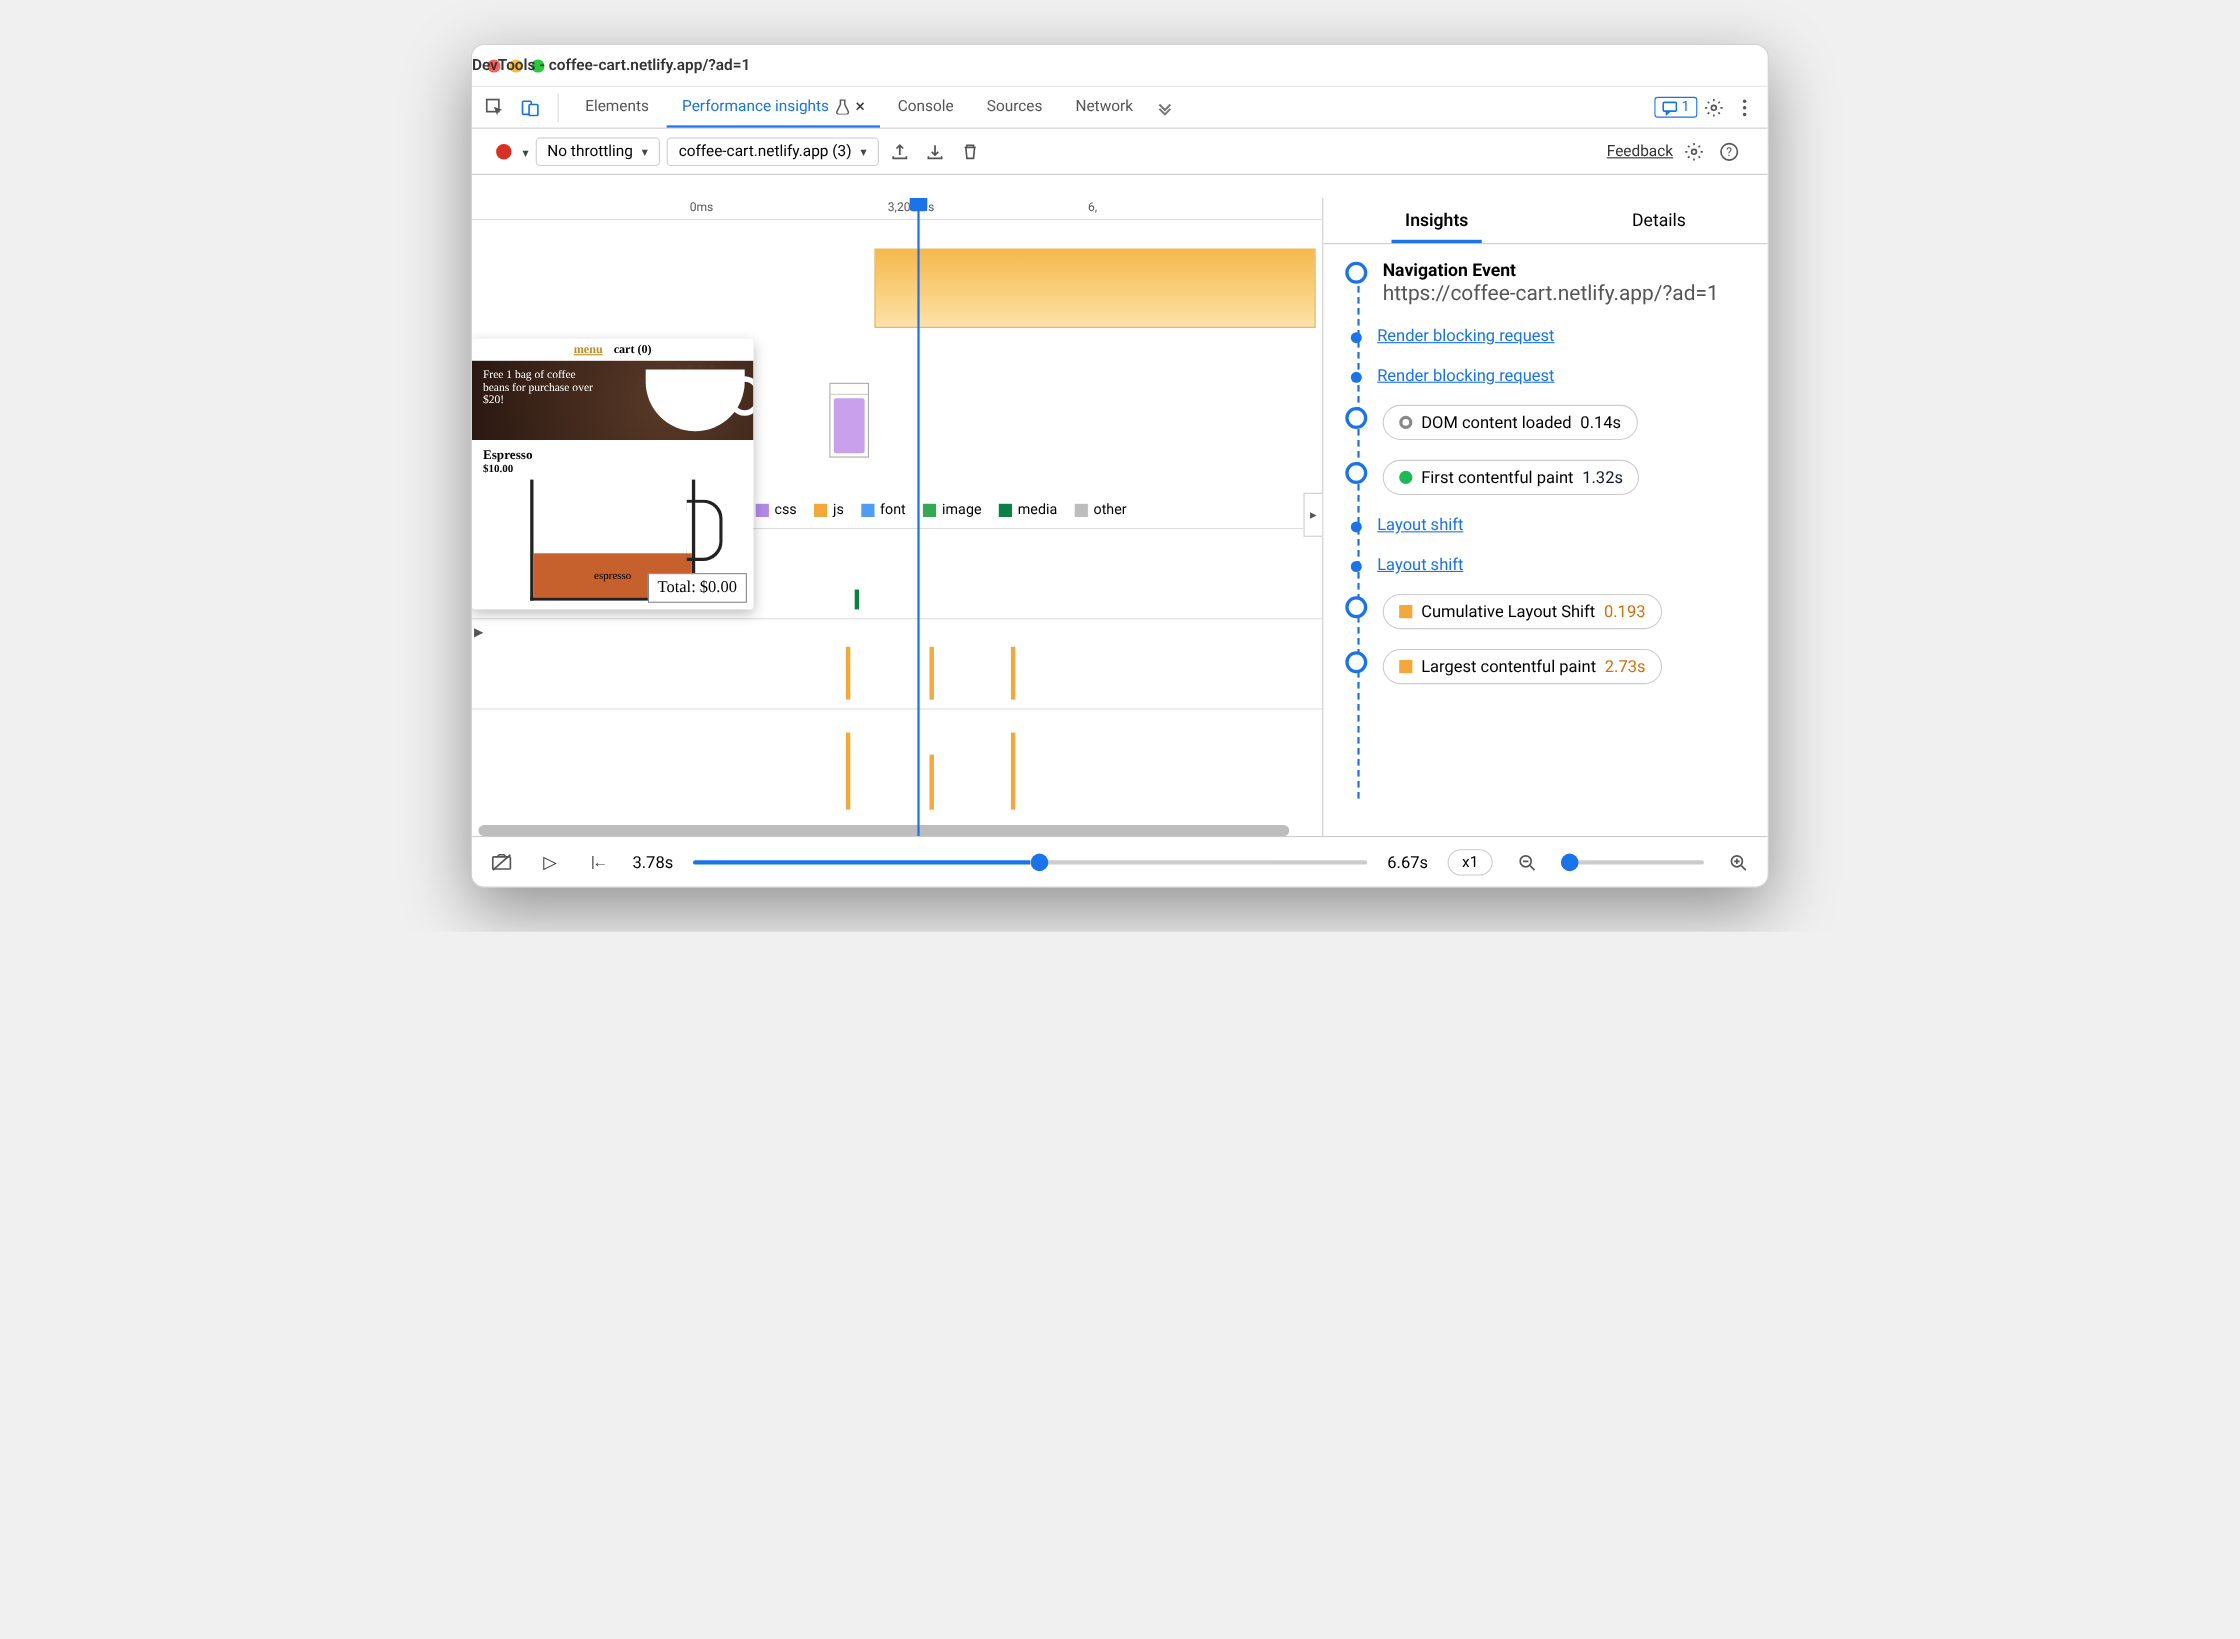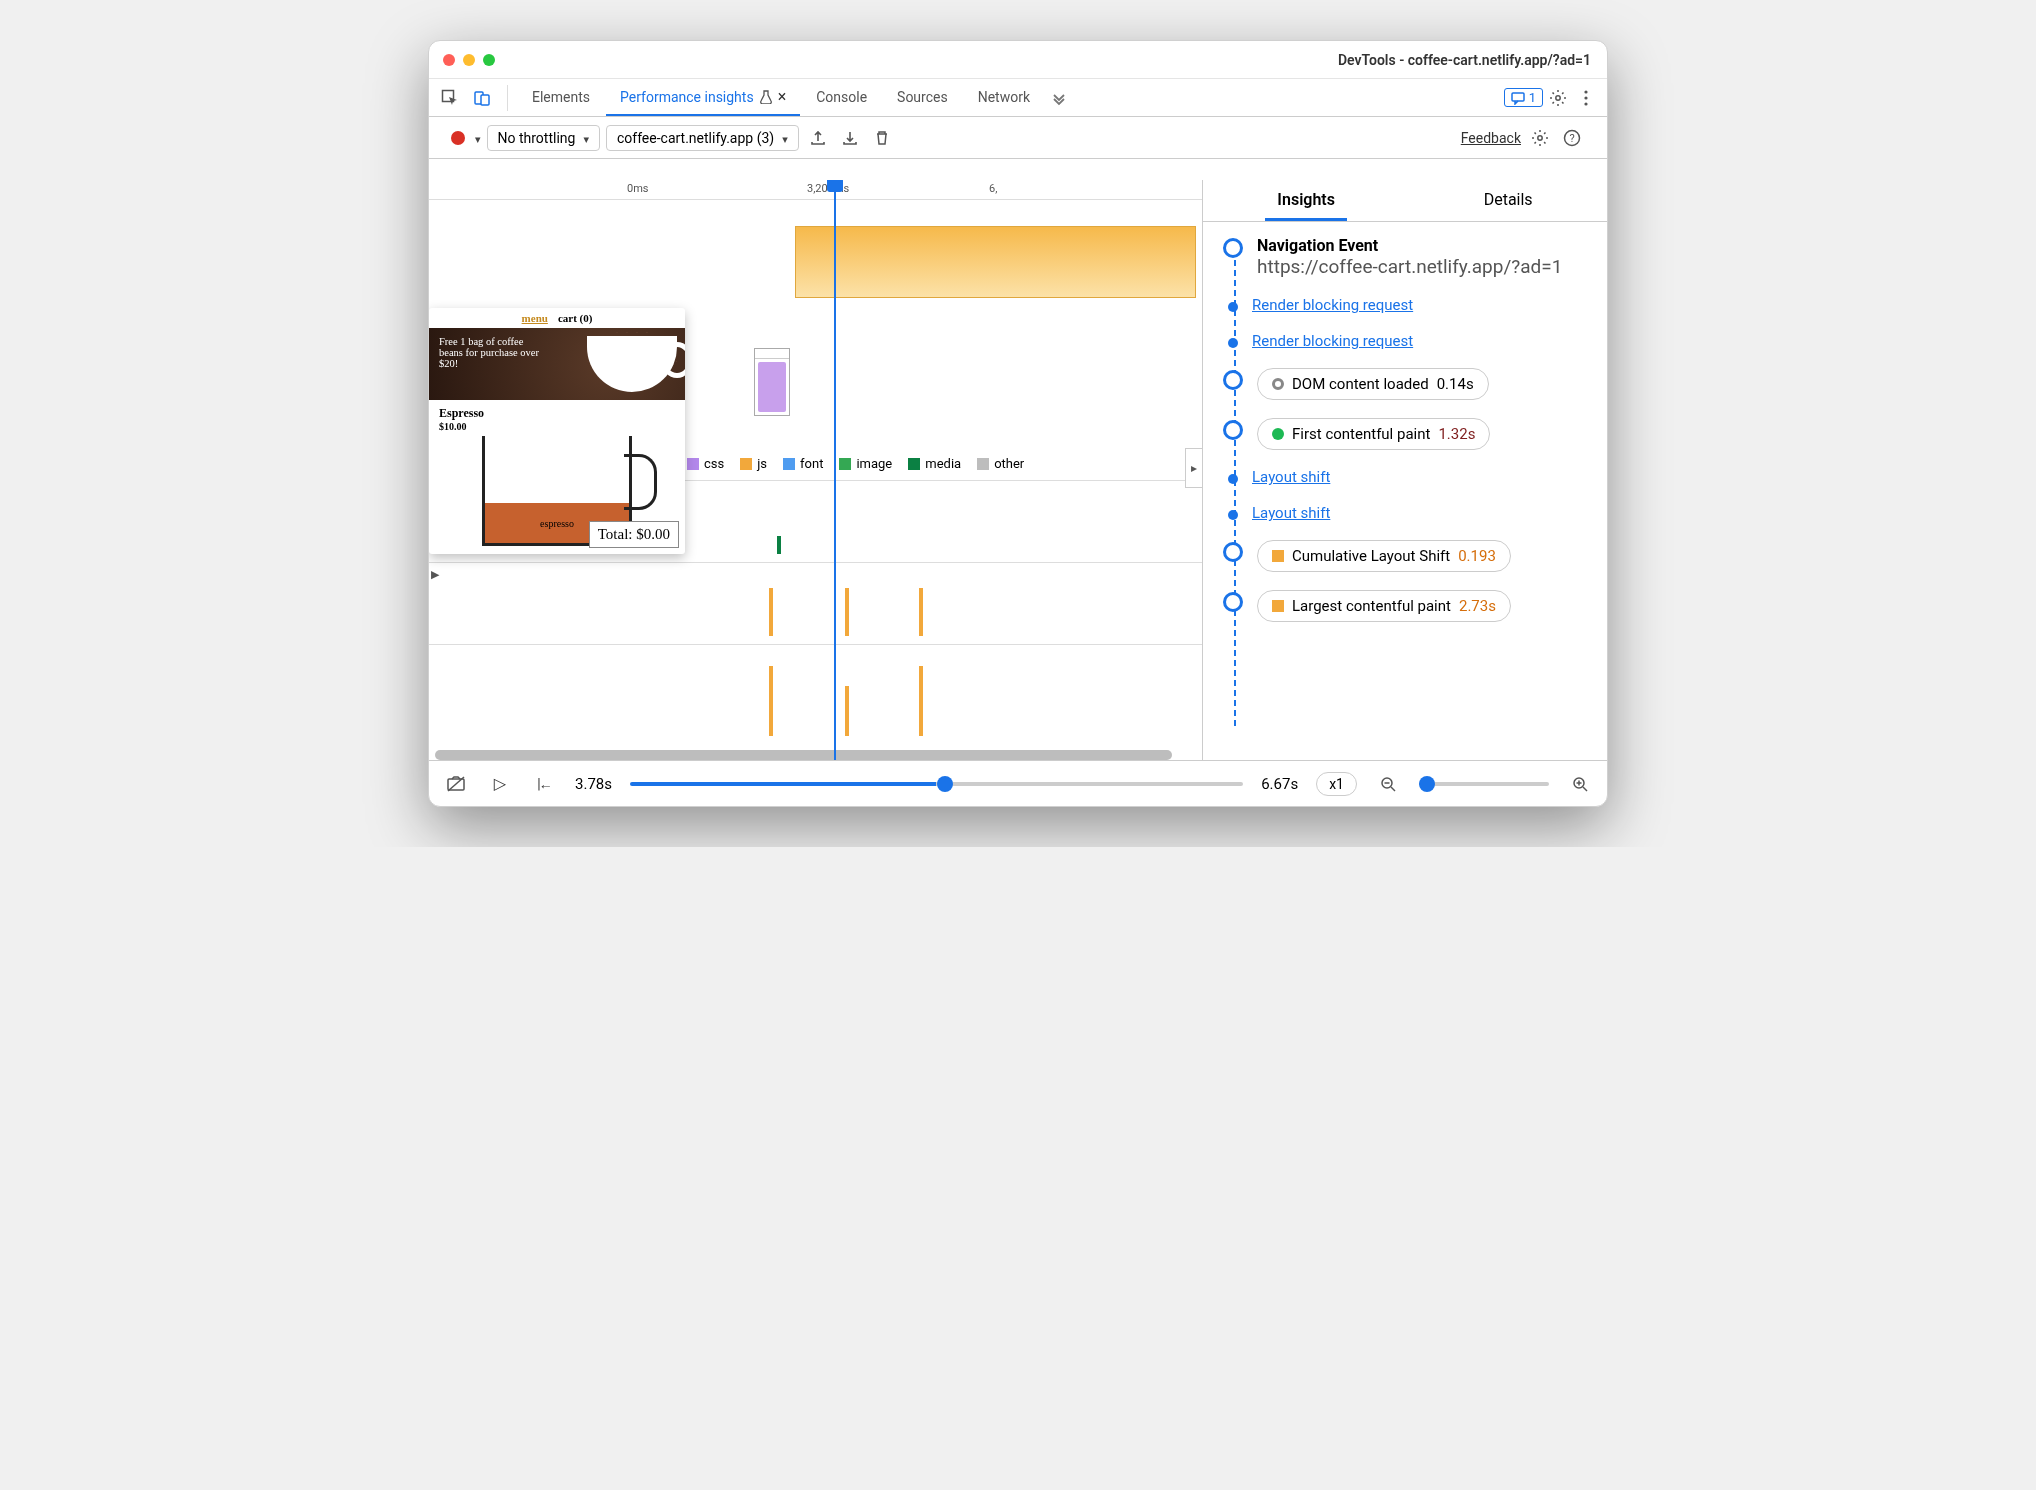--- a/index.html
+++ b/index.html
@@ -29,21 +29,21 @@
     border-bottom: 1px solid #e5e5e5;
   }
   .traffic-lights { display: flex; gap: 8px; }
   .tl { width: 12px; height: 12px; border-radius: 50%; }
   .tl.red { background: #ff5f57; }
   .tl.yellow { background: #febc2e; }
   .tl.green { background: #28c840; }
   .titlebar-title {
     position: absolute;
     left: 0; right: 16px;
-    text-align: right;
+    text-align: left;
     font-weight: 600;
     font-size: 14px;
     color: #333;
     pointer-events: none;
   }
   
   .tabs-bar {
     display: flex;
     align-items: center;
     height: 38px;
@@ -230,21 +230,21 @@
     width:20px;height:20px;border:3px solid #1a73e8;background:#fff;border-radius:50%;flex-shrink:0;
     margin-top:2px;
   }
   .ins-node.small{width:10px;height:10px;background:#1a73e8;border:none;margin-left:5px;margin-top:6px;}
   .ins-link{color:#1a73e8;text-decoration:underline;font-size:15px;}
   .ins-pill{
     border:1px solid #ccc;border-radius:18px;padding:6px 14px;
     display:flex;align-items:center;gap:8px;font-size:15px;justify-content:space-between;
   }
   .ins-pill .metric-v{margin-left:auto;}
-  .v-good{color:#7f1d1d;}
+  .v-good{color:#0f172a;}
   .v-warn{color:#d56e0c;}
   .nav-header{font-weight:700;font-size:16px;}
   .nav-url{color:#555;font-size:19px;}
   
   .bottombar {
     height: 46px; border-top: 1px solid #ccc;
     display:flex;align-items:center;padding:0 14px;gap:18px;
     font-size:15px;
   }
   .play-icon::before{content:"▷";font-size:16px;color:#333;}

